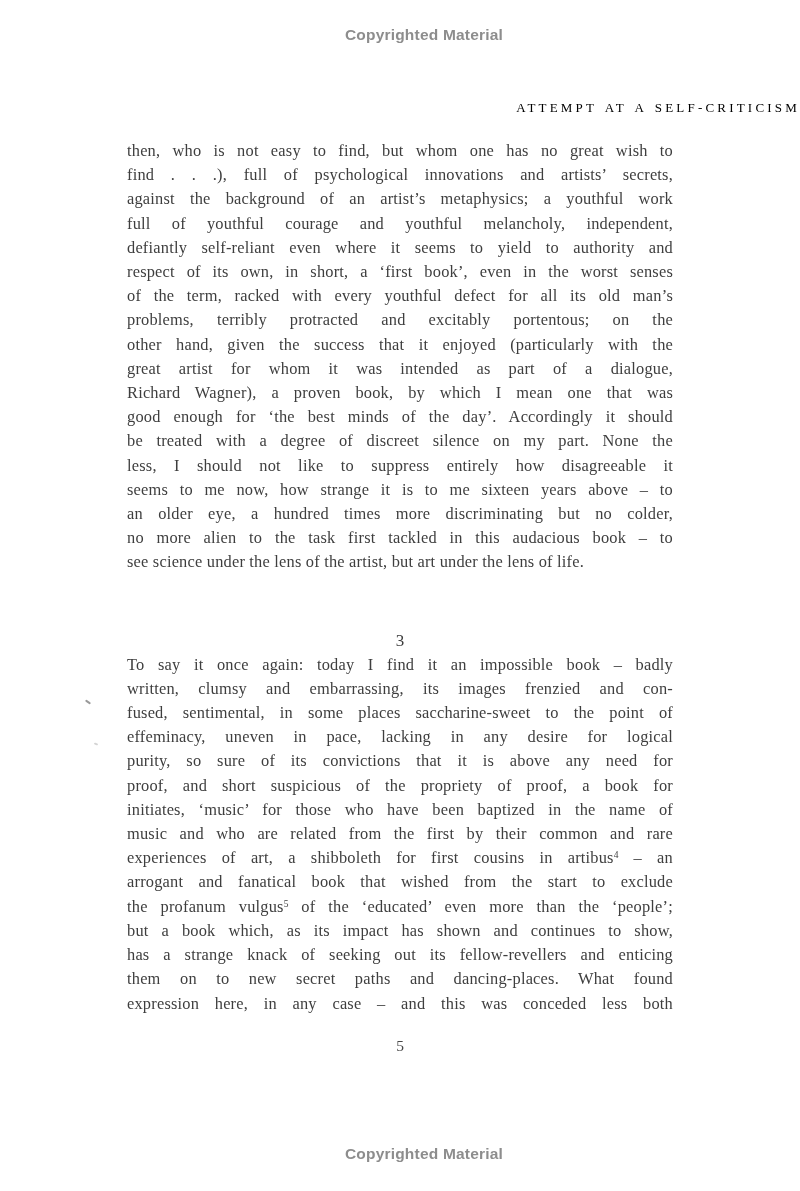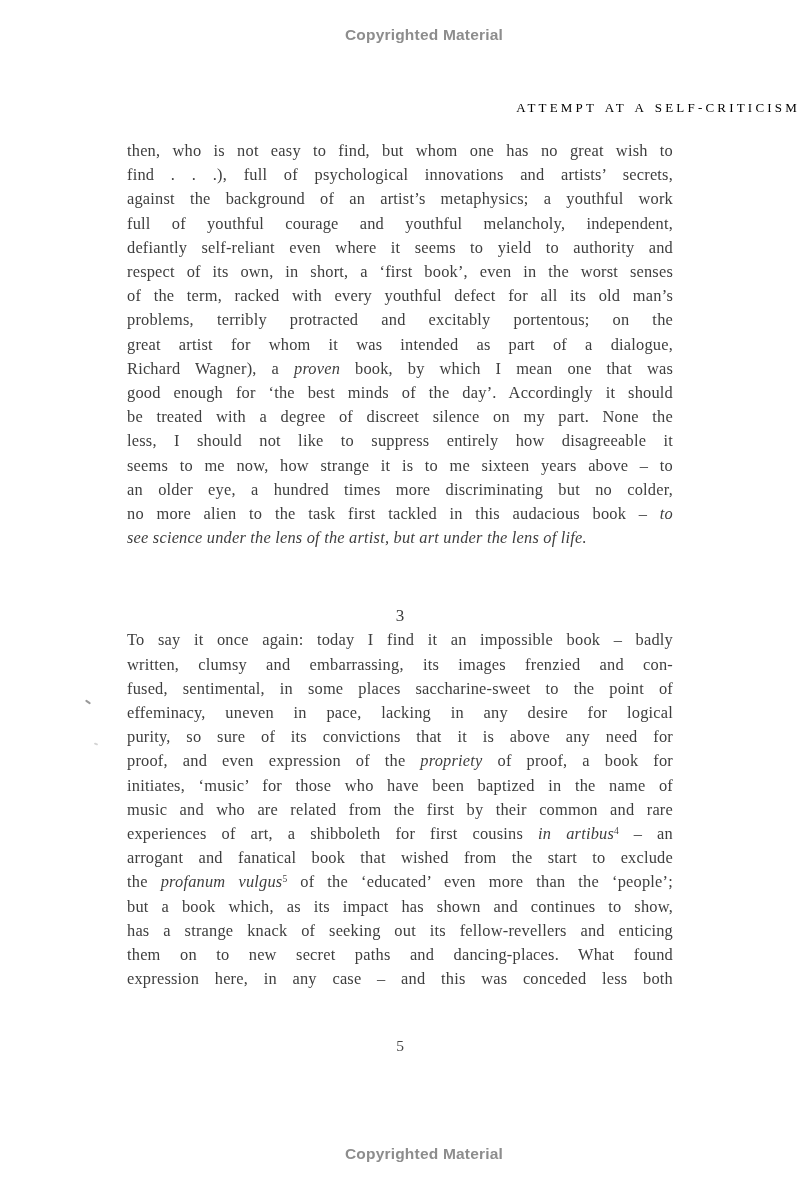--- a/index.html
+++ b/index.html
@@ -44,21 +44,21 @@
     font-size: 16.4px;
     color: #3e3e3e;
   }
   .line {
     text-align: justify;
     text-align-last: justify;
     line-height: 24.2px;
     letter-spacing: 0.2px;
   }
   .line.noj { text-align-last: left; }
-  .it { font-style: italic; }
+  .it { }
   sup {
     font-size: 9.5px;
     vertical-align: 5px;
     line-height: 0;
     font-style: normal;
     letter-spacing: 0;
   }
   .section-num {
     text-align: center;
     font-size: 17px;
@@ -105,40 +105,41 @@
   <div class="text-col">
     <div class="para">
         <div class="line"><span>then, who is not easy to find, but whom one has no great wish to</span></div>
         <div class="line"><span>find . . .), full of psychological innovations and artists’ secrets,</span></div>
         <div class="line"><span>against the background of an artist’s metaphysics; a youthful work</span></div>
         <div class="line"><span>full of youthful courage and youthful melancholy, independent,</span></div>
         <div class="line"><span>defiantly self-reliant even where it seems to yield to authority and</span></div>
         <div class="line"><span>respect of its own, in short, a ‘first book’, even in the worst senses</span></div>
         <div class="line"><span>of the term, racked with every youthful defect for all its old man’s</span></div>
         <div class="line"><span>problems, terribly protracted and excitably portentous; on the</span></div>
+        <div class="line"><span>other hand, given the success that it enjoyed (particularly with the</span></div>
         <div class="line"><span>great artist for whom it was intended as part of a dialogue,</span></div>
         <div class="line"><span>Richard Wagner), a </span><span class="it">proven</span><span> book, by which I mean one that was</span></div>
         <div class="line"><span>good enough for ‘the best minds of the day’. Accordingly it should</span></div>
         <div class="line"><span>be treated with a degree of discreet silence on my part. None the</span></div>
         <div class="line"><span>less, I should not like to suppress entirely how disagreeable it</span></div>
         <div class="line"><span>seems to me now, how strange it is to me sixteen years above – to</span></div>
         <div class="line"><span>an older eye, a hundred times more discriminating but no colder,</span></div>
         <div class="line"><span>no more alien to the task first tackled in this audacious book – </span><span class="it">to</span></div>
         <div class="line noj"><span class="it">see science under the lens of the artist, but art under the lens of life.</span></div>
       </div>
 
     <div class="section-num">3</div>
 
     <div class="para para2">
         <div class="line"><span>To say it once again: today I find it an impossible book – badly</span></div>
         <div class="line"><span>written, clumsy and embarrassing, its images frenzied and con-</span></div>
         <div class="line"><span>fused, sentimental, in some places saccharine-sweet to the point of</span></div>
         <div class="line"><span>effeminacy, uneven in pace, lacking in any desire for logical</span></div>
         <div class="line"><span>purity, so sure of its convictions that it is above any need for</span></div>
-        <div class="line"><span>proof, and even expression of the </span><span class="it">propriety</span><span> of proof, a book for</span></div>
+        <div class="line"><span>proof, and short suspicious of the </span><span class="it">propriety</span><span> of proof, a book for</span></div>
         <div class="line"><span>initiates, ‘music’ for those who have been baptized in the name of</span></div>
         <div class="line"><span>music and who are related from the first by their common and rare</span></div>
         <div class="line"><span>experiences of art, a shibboleth for first cousins </span><span class="it">in artibus</span><sup>4</sup><span> – an</span></div>
         <div class="line"><span>arrogant and fanatical book that wished from the start to exclude</span></div>
         <div class="line"><span>the </span><span class="it">profanum vulgus</span><sup>5</sup><span> of the ‘educated’ even more than the ‘people’;</span></div>
         <div class="line"><span>but a book which, as its impact has shown and continues to show,</span></div>
         <div class="line"><span>has a strange knack of seeking out its fellow-revellers and enticing</span></div>
         <div class="line"><span>them on to new secret paths and dancing-places. What found</span></div>
         <div class="line"><span>expression here, in any case – and this was conceded less both</span></div>
       </div>

